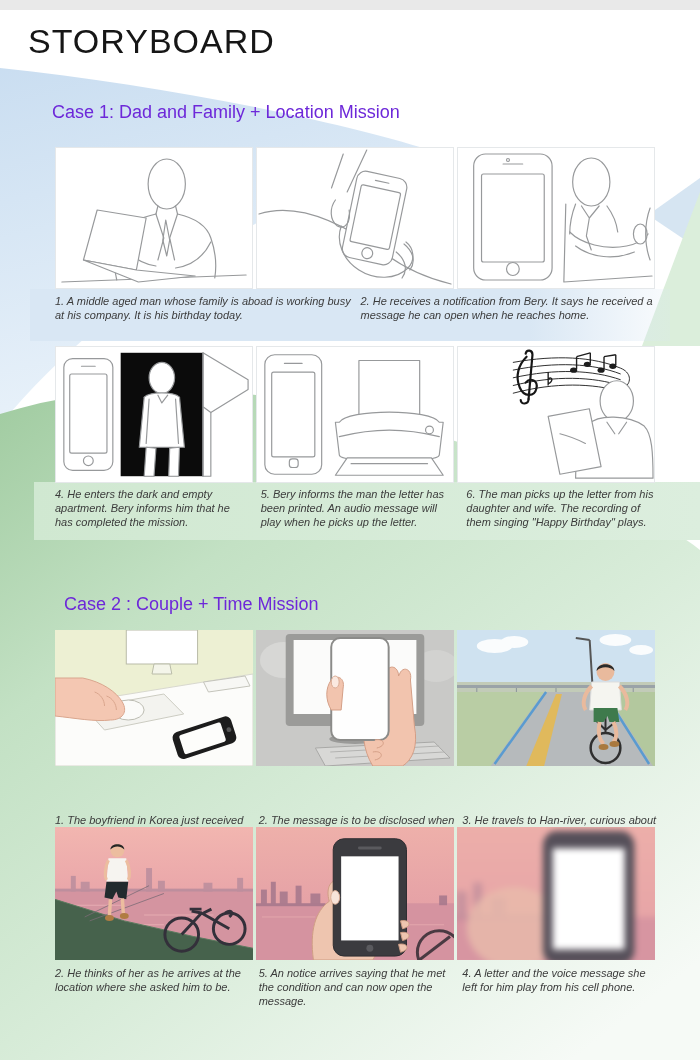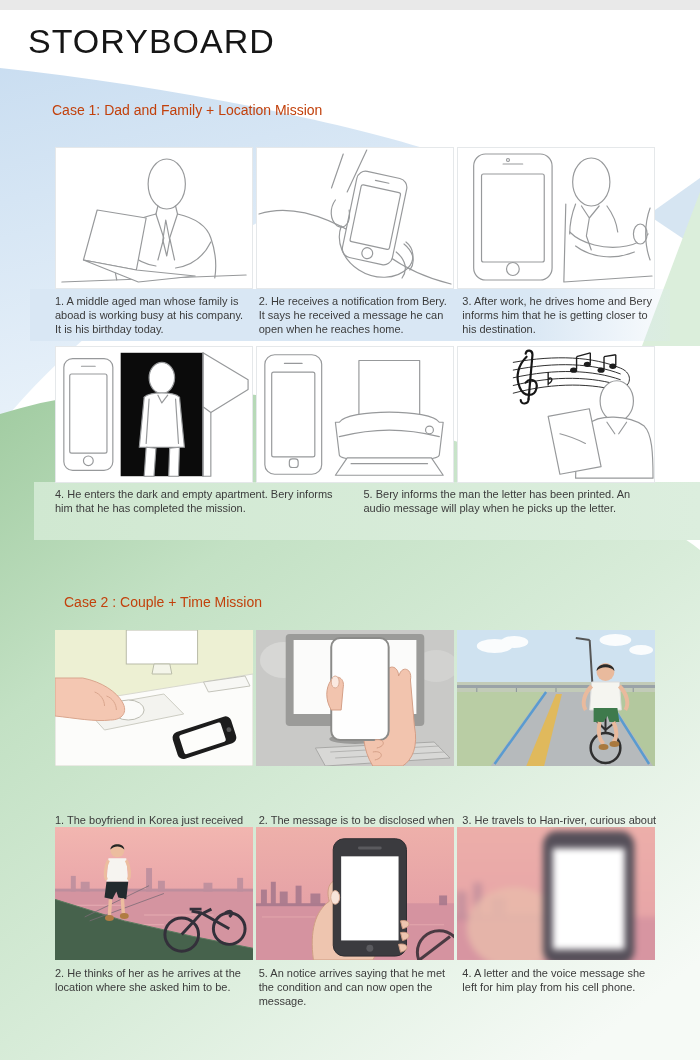--- a/index.html
+++ b/index.html
@@ -1,37 +1,37 @@
 <!DOCTYPE html>
 <html><head>
 <meta charset="utf-8">
 <style>
   html,body{margin:0;padding:0;background:#e9e9e9;}
   .page{position:relative;width:700px;height:1060px;background:#ffffff;overflow:hidden;
         font-family:"Liberation Sans",sans-serif;margin:10px auto;}
   .bg-svg{position:absolute;left:0;top:0;z-index:0;}
   .title{position:absolute;left:28px;top:12px;font-size:34px;font-weight:500;
          letter-spacing:1px;color:#161616;z-index:3;}
-  .case-heading{position:absolute;font-size:14px;font-weight:400;color:#c2410c;z-index:3;}
+  .case-heading{position:absolute;font-size:18px;font-weight:400;color:#6d28d9;z-index:3;}
   #heading-case1{left:52px;top:92px;}
   #heading-case2{left:64px;top:584px;}
   .band{position:absolute;z-index:1;}
   #band-blue{left:30px;top:279px;width:640px;height:52px;
              background:linear-gradient(to right,#d9e7f4 78%,rgba(217,231,244,.15));}
   #band-green{left:34px;top:472px;width:666px;height:58px;
               background:linear-gradient(to right,#d0e8d1,#dceede);}
   .row{position:absolute;left:55px;width:600px;display:flex;gap:3px;z-index:2;}
   .panel{flex:1;position:relative;overflow:hidden;}
   .case1-row .panel{background:#fff;border:1px solid rgba(110,130,140,.18);box-sizing:border-box;}
   .panel svg{display:block;width:100%;height:100%;}
   #row-c1-1{top:137px;height:142px;}
   #row-c1-2{top:336px;height:137px;}
   #row-c2-1{top:620px;height:136px;}
   #row-c2-2{top:817px;height:133px;}
-  .caps{position:absolute;left:55px;width:608px;display:flex;gap:3px;z-index:2;}
+  .caps{position:absolute;left:55px;width:608px;display:flex;gap:3px;z-index:2;font-style:italic;}
   #caps-c1-1{top:285px;}
   #caps-c1-2{top:478px;gap:9px;}
   #caps-c2-1{top:804px;}
   #caps-c2-2{top:957px;}
   .cap{flex:1;font-size:11px;line-height:1.25;color:#3b3b3b;padding-right:5px;box-sizing:border-box;}
   .blurred{filter:blur(3px);transform:scale(1.1);}
   .line{stroke:#97999b;stroke-width:1.2;fill:none;stroke-linecap:round;stroke-linejoin:round;}
   .linew{stroke:#97999b;stroke-width:1.2;fill:#ffffff;stroke-linejoin:round;}
 </style>
 </head>
@@ -110,21 +110,20 @@
         <path class="line" d="M114,84 C126,96 150,102 172,98 C182,96 190,92 194,86"></path>
         <path class="line" d="M120,98 C136,110 160,112 180,104"></path>
         <ellipse class="linew" cx="186" cy="86" rx="7" ry="10"></ellipse>
         <path class="line" d="M196,60 C190,76 190,96 196,112"></path>
       </svg>
     </div>
   </div>
   <div class="caps" id="caps-c1-1">
     <div class="cap">1. A middle aged man whose family is aboad is working busy at his company.  It is his birthday today.</div>
     <div class="cap">2. He receives a notification from Bery. It says he received a message he can open when he reaches home.</div>
-    <div class="cap">3. After work, he drives home and Bery informs him that he is getting closer to his destination.</div>
   </div>
 
   <div class="row case1-row" id="row-c1-2">
     <div class="panel">
       <svg viewBox="0 0 200 140" preserveAspectRatio="none">
         <rect class="linew" x="8" y="12" width="50" height="116" rx="9"></rect>
         <rect class="linew" x="14" y="28" width="38" height="82" rx="2"></rect>
         <circle class="linew" cx="33" cy="118" r="5"></circle>
         <path class="line" d="M26,20 L40,20"></path>
         <rect x="66" y="6" width="84" height="128" fill="#0b0b0b"></rect>
@@ -180,20 +179,21 @@
         <path class="linew" d="M134,80 C142,70 174,70 190,82 C198,90 199,110 199,136 L120,136 C120,108 126,90 134,80 Z"></path>
         <path class="line" d="M152,78 L160,90 M172,78 L164,90"></path>
         <polygon class="linew" points="92,72 134,64 146,124 104,132"></polygon>
         <path class="line" d="M130,100 C122,96 112,92 104,90"></path>
       </svg>
     </div>
   </div>
   <div class="caps" id="caps-c1-2">
     <div class="cap">4. He enters the dark and empty apartment. Bery informs him that he has completed the mission.</div>
     <div class="cap">5. Bery informs the man the letter has been printed. An audio message will play when he picks up the letter.</div>
+    <div class="cap">6. The man picks up the letter from his daughter and wife. The recording of them singing "Happy Birthday" plays.</div>
   </div>
 
   <div class="row" id="row-c2-1">
     <div class="panel">
       <svg viewBox="0 0 200 136" preserveAspectRatio="none">
         <rect width="200" height="136" fill="#edf0d3"></rect>
         <rect x="72" y="0" width="72" height="34" fill="#ffffff" stroke="#b9bba8"></rect>
         <path d="M100,34 L98,44 L118,44 L116,34 Z" fill="#f4f5ea" stroke="#b9bba8"></path>
         <polygon points="0,76 200,44 200,136 0,136" fill="#fcfcfa" stroke="#d8d8cf"></polygon>
         <polygon points="150,52 192,46 197,56 155,62" fill="#f7f7f4" stroke="#c4c4ba"></polygon>

